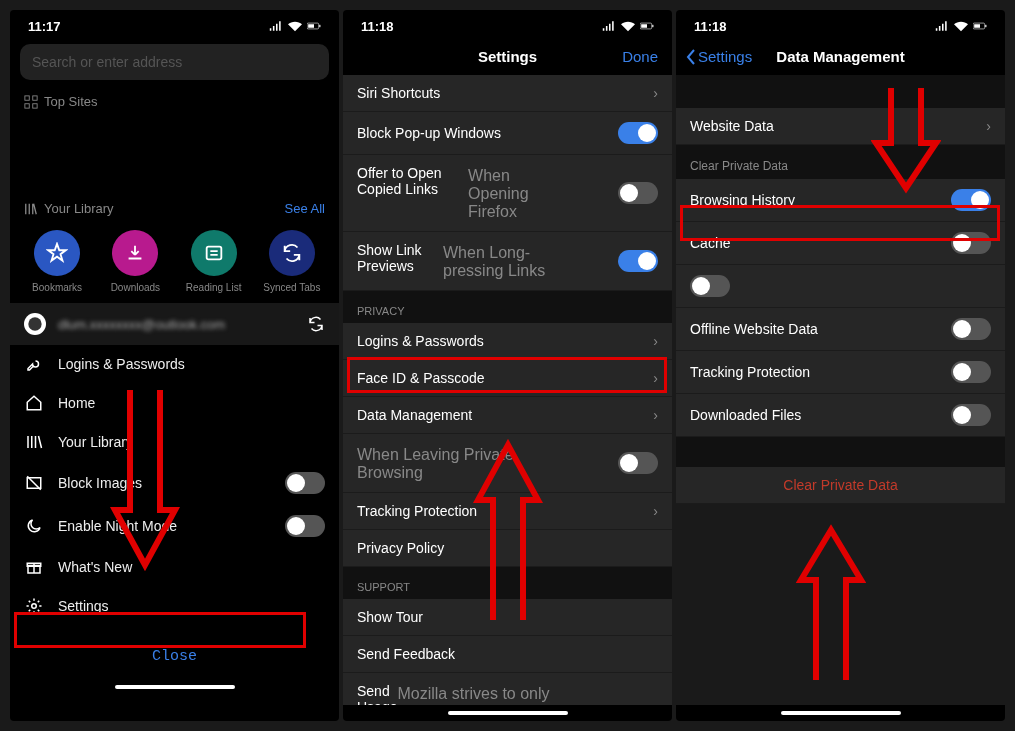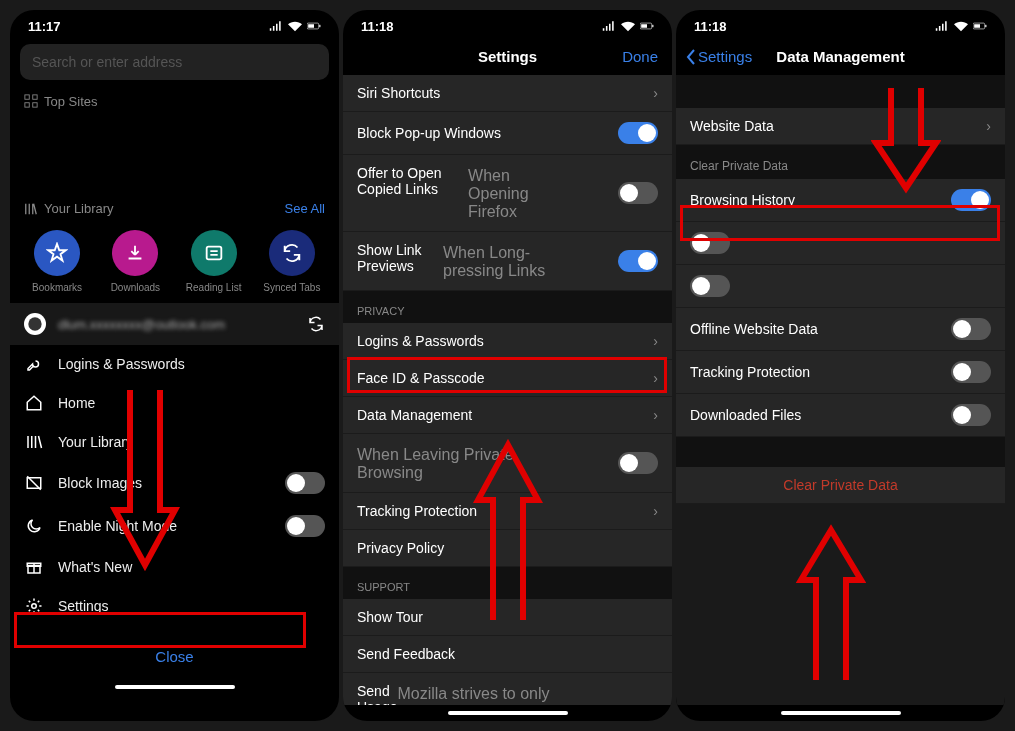--- a/index.html
+++ b/index.html
@@ -13,21 +13,21 @@
   .triptych {
     display: flex;
     gap: 4px;
     width: 1015px;
     height: 711px;
   }
   .phone {
     position: relative;
     flex: 1;
     background: #000;
-    border-radius: 24px;
+    border-radius: 4px;
     overflow: hidden;
     display: flex;
     flex-direction: column;
     color: #fff;
   }
   
   .statusbar {
     display: flex;
     justify-content: space-between;
     align-items: center;
@@ -46,21 +46,21 @@
     border-radius: 10px;
     padding: 10px 12px;
     color: #555;
     font-size: 14px;
   }
   .top-sites {
     padding: 8px 14px;
     color: #888;
     font-size: 13px;
     display: flex;
-    align-items: flex-start;
+    align-items: center;
     gap: 6px;
   }
   .topsite-grid { height: 80px; }
   .section-header {
     display: flex;
     justify-content: space-between;
     align-items: center;
     padding: 4px 14px 10px;
     font-size: 13px;
   }
@@ -96,21 +96,21 @@
     width: 40px; height: 22px; border-radius: 11px; background:#555; position:relative;
   }
   .toggle::after {
     content:""; position:absolute; width:18px; height:18px; border-radius:50%;
     background:#fff; top:2px; left:2px; transition:none;
   }
   .toggle.on { background:#3a80e8; }
   .toggle.on::after { left:20px; }
   .close-bar {
     margin: 8px 10px 0; padding: 14px; text-align:center;
-    color:#3a80e8; font-size:15px; font-weight:500;
+    color:#3a80e8; font-size:15px; font-weight:500;font-family:Liberation Mono, monospace;
   }
   .home-indicator {
     width: 120px; height:4px; background:#fff; border-radius:2px;
     margin: 6px auto 6px;
   }
 
   
   .navbar {
     display:flex; align-items:center; justify-content:center;
     position:relative; padding: 10px 0; font-size:15px; font-weight:600;
@@ -454,20 +454,21 @@
           <span class="chev">›</span>
         </div>
 
       <div class="group-header" style="text-transform:none; font-size:12px;">Clear Private Data</div>
 
       <div class="srow">
           <span class="label">Browsing History</span>
           <div class="toggle on"></div>
         </div>
       <div class="srow">
+          <span class="label">Cache</span>
           <div class="toggle"></div>
         </div>
       <div class="srow">
           <div class="toggle"></div>
         </div>
       <div class="srow">
           <span class="label">Offline Website Data</span>
           <div class="toggle"></div>
         </div>
       <div class="srow">

